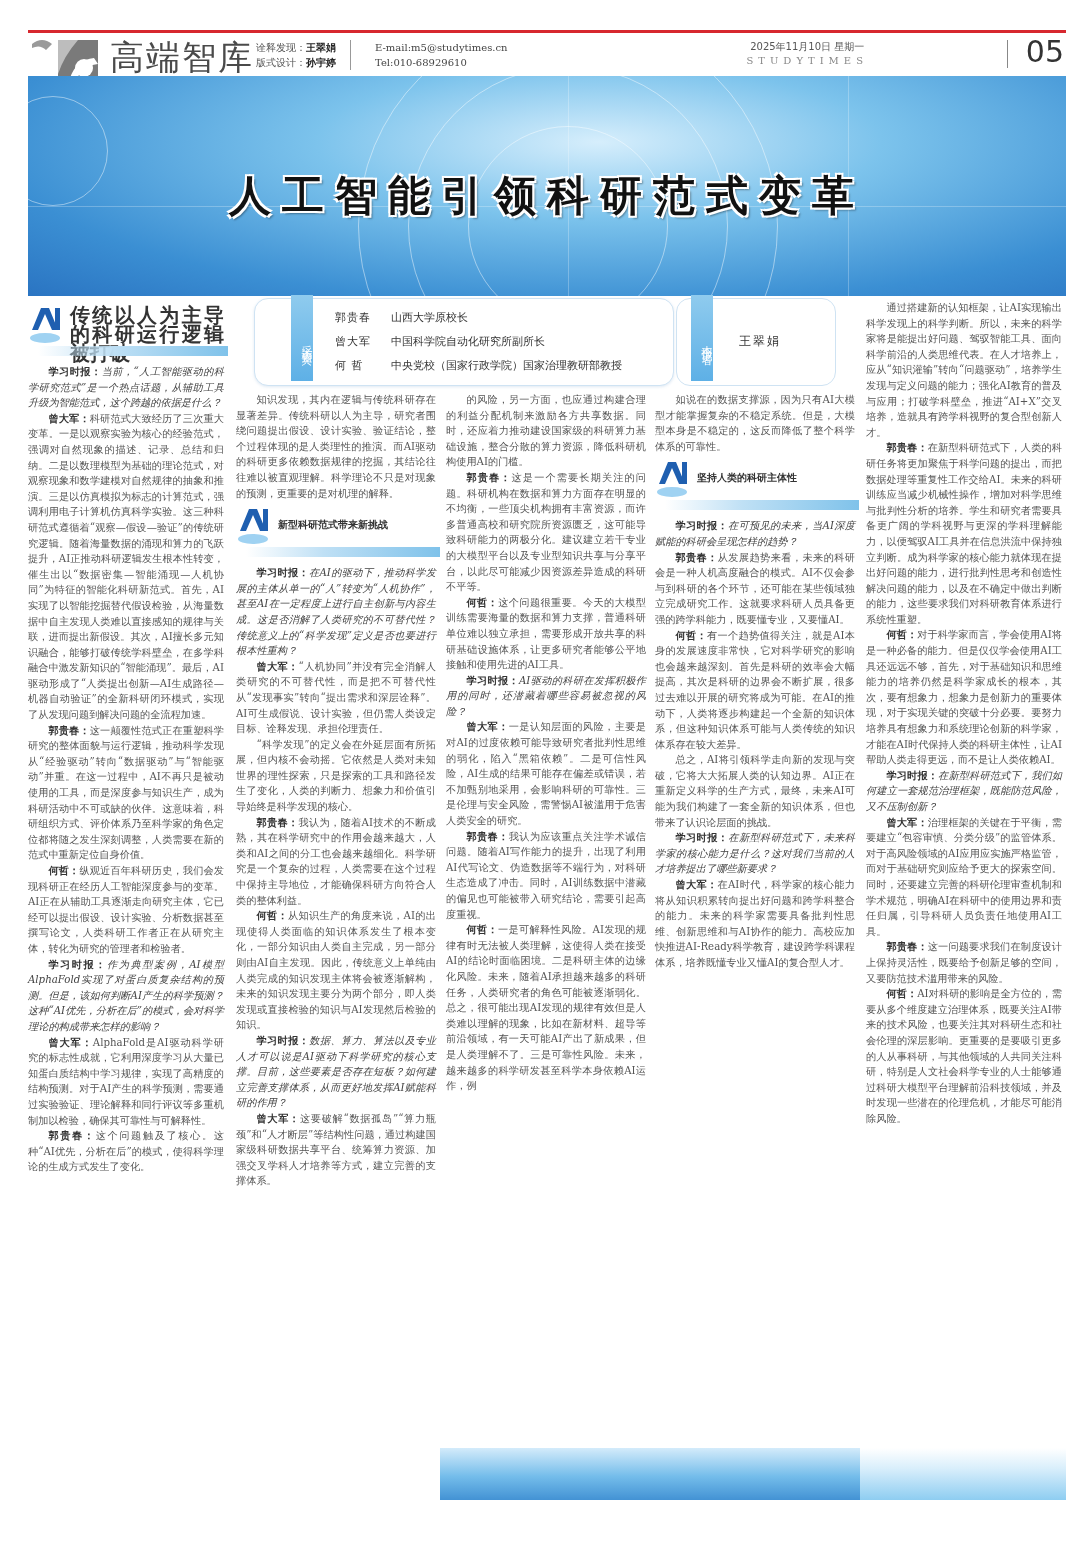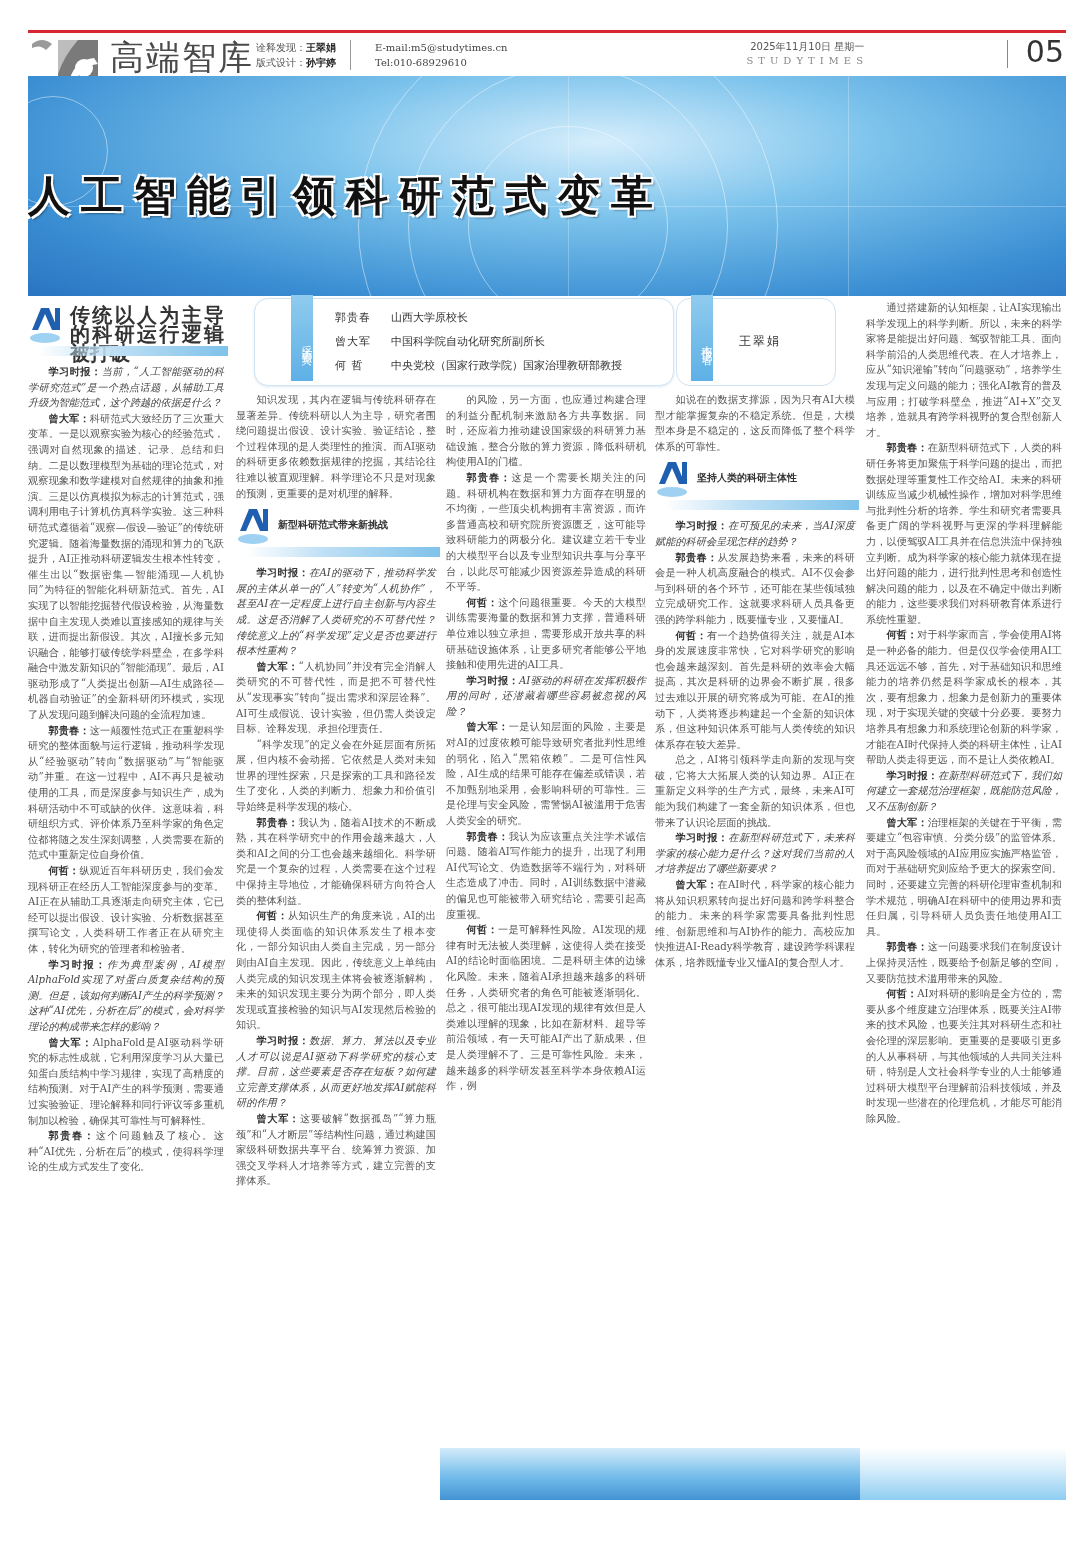--- a/index.html
+++ b/index.html
@@ -20,21 +20,21 @@
   .studytimes { font-family: "DejaVu Serif", serif; font-size: 10px; letter-spacing: 5px; color: #888; line-height: 14px; }
   .paper-name { position: absolute; right: 66px; top: 8px; font-family: "DejaVu Serif", serif; font-size: 26px; font-weight: bold; color: #4c1d95; font-style: italic; letter-spacing: 1px; margin-top: 40px; }
   .page-sep { position: absolute; right: 58px; top: 12px; width: 1px; height: 28px; background: #888; }
   .page-num { position: absolute; right: 2px; top: 6px; font-family: "DejaVu Sans", sans-serif; font-size: 30px; color: #333; }
 
   
   .banner { position: absolute; left: 28px; top: 76px; width: 1038px; height: 220px;
     background: radial-gradient(ellipse at 55% 30%, #d6eefc 0%, #7cc3ec 35%, #3b8fd3 75%, #2a74c2 100%); overflow: hidden; }
   .banner .ring { position: absolute; border: 1px solid rgba(255,255,255,0.45); border-radius: 50%; }
   .banner .gridline { position: absolute; background: rgba(255,255,255,0.25); }
-  .headline { position: absolute; left: 0; width: 100%; top: 92px; font-family: "DejaVu Serif", serif; font-size: 42px; font-weight: bold; color: #111; letter-spacing: 11px;
+  .headline { position: absolute; left: 0; width: 100%; top: 92px; text-align: center; font-family: "DejaVu Serif", serif; font-size: 42px; font-weight: bold; color: #111; letter-spacing: 11px;
     text-shadow: 2px 2px 0 #fff, -2px -2px 0 #fff, 2px -2px 0 #fff, -2px 2px 0 #fff, 3px 3px 2px rgba(0,0,0,0.35); }
 
   
   .guests { position: absolute; left: 254px; top: 298px; width: 420px; height: 88px; background: #fff; border: 1px solid #cfe3f3; border-radius: 14px; box-shadow: 0 1px 3px rgba(100,150,200,0.2); }
   .vtag { position: absolute; top: -4px; width: 22px; height: 86px; background: linear-gradient(#8fcbee, #5eb0e6); color: #fff; font-family: "DejaVu Sans", sans-serif; font-size: 11px; text-align: center; line-height: 14px; padding-top: 8px; writing-mode: vertical-rl; letter-spacing: 3px; }
   .guests .vtag { left: 36px; }
   .guest-row { position: absolute; left: 72px; font-size: 11px; color: #333; line-height: 14px; margin-left: 8px; }
   .guest-row .gname { display: inline-block; width: 56px; letter-spacing: 1px; }
   .reporter-box { position: absolute; left: 676px; top: 298px; width: 160px; height: 88px; background: #fff; border: 1px solid #cfe3f3; border-radius: 14px; }
   .reporter-box .vtag { left: 14px; }

